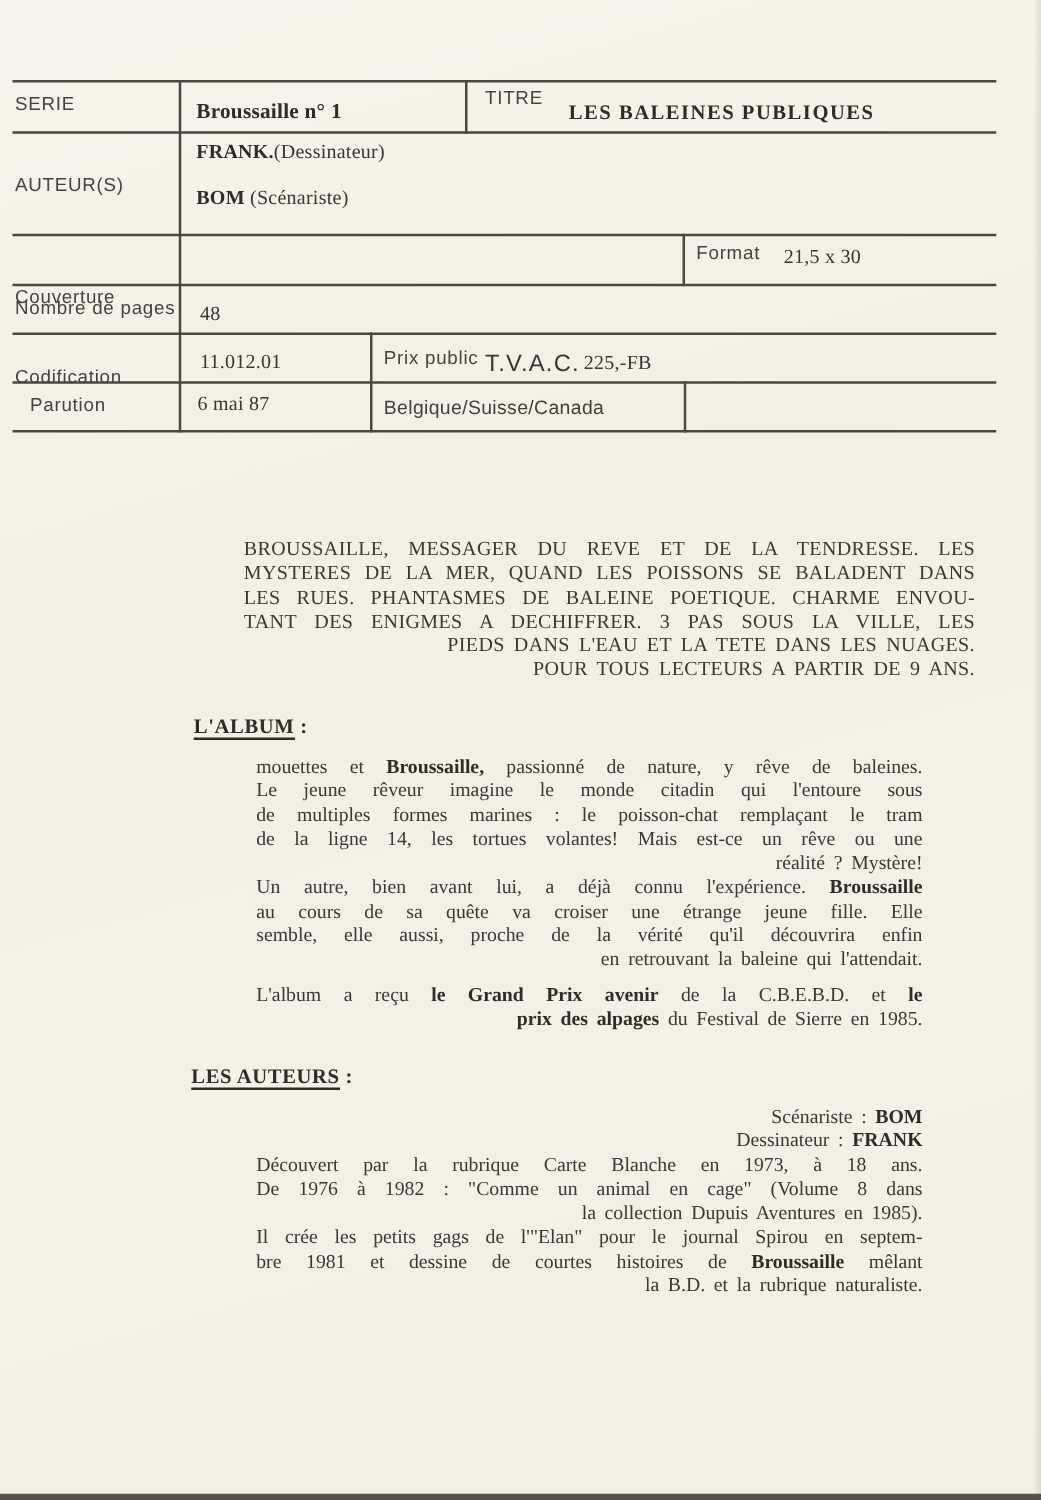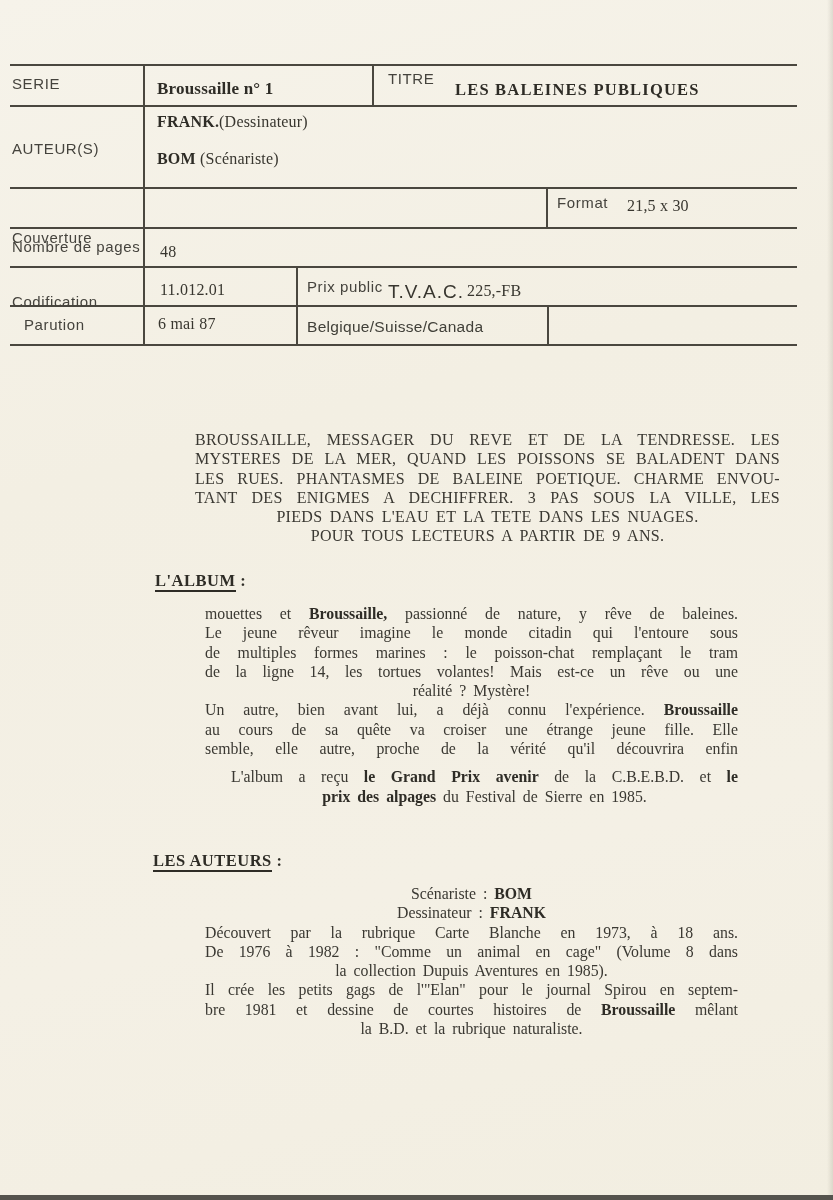--- a/index.html
+++ b/index.html
@@ -26,29 +26,29 @@
   
   .val{position:absolute;font-size:16px;color:#38362f;white-space:nowrap;letter-spacing:0.2px;}
   .val .b,.b{font-weight:700;color:#2e2c26;}
   .val-sans{position:absolute;font-family:"Liberation Sans",sans-serif;font-size:15.5px;color:#414039;white-space:nowrap;letter-spacing:0.3px;}
   .mono{font-family:Liberation Sans, sans-serif;font-size:19px;letter-spacing:1px;}
   .title-val{font-weight:700;font-size:16.5px;letter-spacing:1.2px;color:#2e2c26;}
   .serie-val{font-weight:700;font-size:17px;color:#2e2c26;}
   
   .textblock{position:absolute;font-size:15.8px;line-height:19.3px;color:#3a3832;}
   .caps{font-size:16px;letter-spacing:0.3px;word-spacing:3px;margin-left:40px;}
-  .tline{text-align:center;word-spacing:3px;}
+  .tline{text-align:right;word-spacing:3px;}
   .tline.j{text-align:justify;text-align-last:justify;}
   .heading{
     position:absolute;font-size:16.5px;font-weight:700;color:#2e2c26;
     letter-spacing:0.5px;white-space:nowrap;
   }
   .heading .u{border-bottom:2px solid #2e2c26;padding-bottom:0;}
   .para{margin:0;}
-  .para.gap{margin-top:9px;margin-left:26px;}
+  .para.gap{margin-top:9px;}
 </style>
 </head>
 <body>
 
 <div class="page">
 
   <div class="hline" style="left:10px;top:64px;width:787px;"></div>
   <div class="hline" style="left:10px;top:105px;width:787px;"></div>
   <div class="hline" style="left:10px;top:187px;width:787px;"></div>
   <div class="hline" style="left:10px;top:227px;width:787px;"></div>
@@ -101,21 +101,22 @@
     <div class="para">
         <div class="tline j"><span>mouettes et </span><span class="b">Broussaille,</span><span> passionné de nature, y rêve de baleines.</span></div>
         <div class="tline j"><span>Le jeune rêveur imagine le monde citadin qui l'entoure sous</span></div>
         <div class="tline j"><span>de multiples formes marines : le poisson-chat remplaçant le tram</span></div>
         <div class="tline j"><span>de la ligne 14, les tortues volantes!  Mais est-ce un rêve ou une</span></div>
         <div class="tline"><span>réalité ?  Mystère!</span></div>
       </div>
     <div class="para">
         <div class="tline j"><span>Un autre, bien avant lui, a déjà connu l'expérience.  </span><span class="b">Broussaille</span></div>
         <div class="tline j"><span>au cours de sa quête va croiser une étrange jeune fille.  Elle</span></div>
-        <div class="tline j"><span>semble, elle autre, proche de la vérité qu'il découvrira enfin</span></div>
+        <div class="tline j"><span>semble, elle aussi, proche de la vérité qu'il découvrira enfin</span></div>
+        <div class="tline"><span>en retrouvant la baleine qui l'attendait.</span></div>
       </div>
     <div class="para gap">
         <div class="tline j"><span>L'album a reçu </span><span class="b">le Grand Prix avenir</span><span> de la C.B.E.B.D. et </span><span class="b">le</span></div>
         <div class="tline"><span class="b">prix des alpages</span><span> du Festival de Sierre en 1985.</span></div>
       </div>
   </div>
 
   <div class="heading" style="left:153px;top:851px;"><span class="u">LES AUTEURS</span><span> :</span></div>
   <div class="textblock" style="left:205px;top:884px;width:533px;">
       <div class="tline"><span>Scénariste : </span><span class="b">BOM</span></div>

